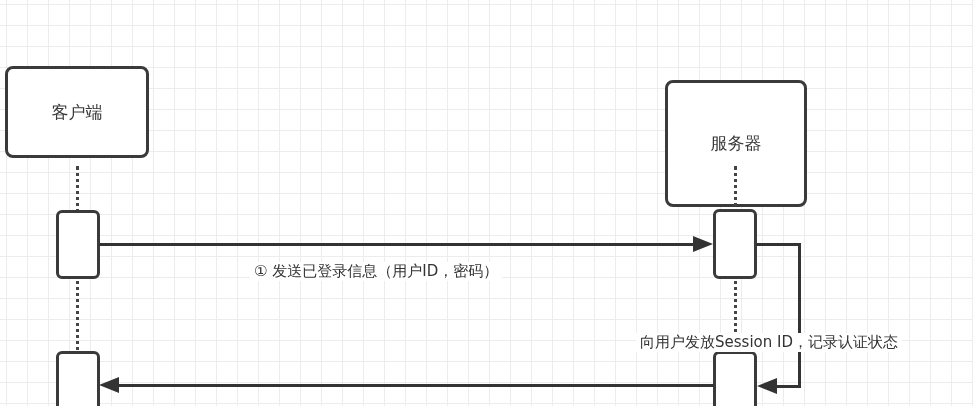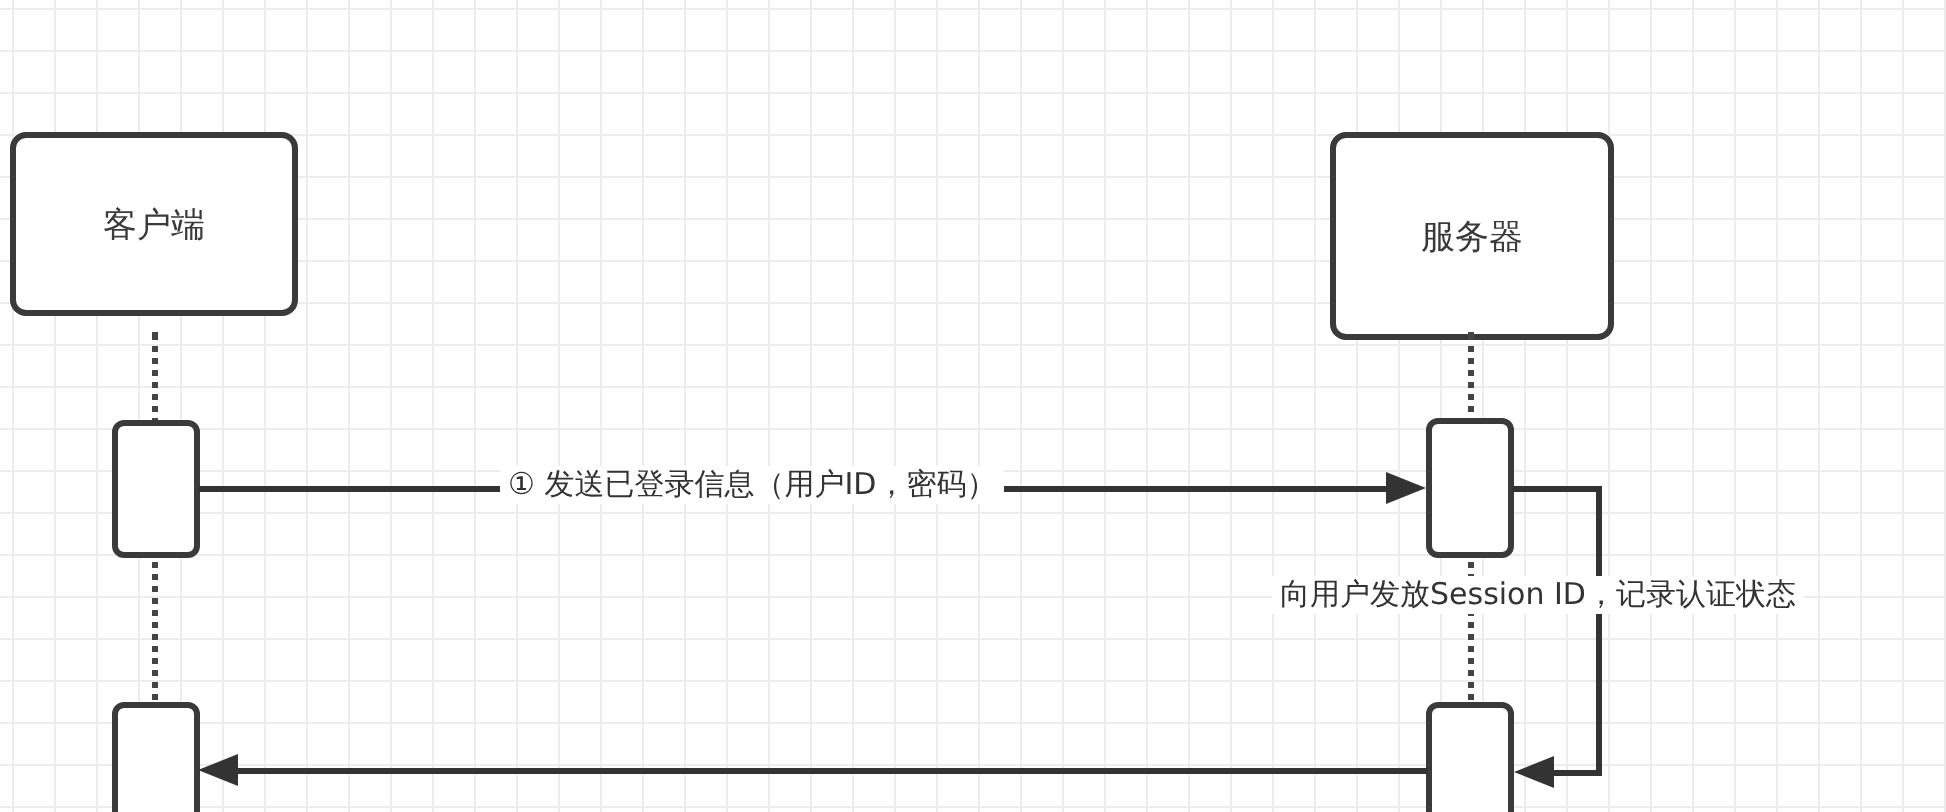--- a/index.html
+++ b/index.html
@@ -70,30 +70,31 @@
     }
     .msg-label {
       position: absolute;
       background: #ffffff;
       font-size: 15px;
       color: #333333;
       white-space: nowrap;
       line-height: 19px;
       padding: 0 4px;
       text-align: center;
+      margin-top: 29px;
     }
   </style>
 </head>
 <body>
 
 <div class="participant" style="left:5px; top:66px; width:144px; height:92px;justify-content:center;">
   <span>客户端</span>
 </div>
 
-<div class="participant" style="left:665px; top:66px; width:142px; height:104px;">
+<div class="participant" style="left:665px; top:80px; width:142px; height:127px;">
   <span>服务器</span>
 </div>
 
 <div class="lifeline" style="left:76px; top:166px; height:240px;"></div>
 <div class="lifeline" style="left:734px; top:166px; height:240px;"></div>
 
 <div class="activation" style="left:56px; top:210px; width:44px; height:69px;"></div>
 <div class="activation" style="left:713px; top:209px; width:44px; height:70px;"></div>
 <div class="activation" style="left:56px; top:351px; width:44px; height:70px;"></div>
 <div class="activation" style="left:713px; top:351px; width:44px; height:70px;"></div>
@@ -101,20 +102,20 @@
 <div class="hline" style="left:99px; top:243px; width:596px;"></div>
 <div class="arrowhead-right" style="left:693px; top:236px;"></div>
 <div class="msg-label" style="left:250px; top:233px;">
   <span>① 发送已登录信息（用户ID，密码）</span>
 </div>
 
 <div class="hline" style="left:756px; top:243px; width:45px;"></div>
 <div class="vline" style="left:798px; top:243px; height:145px;"></div>
 <div class="hline" style="left:776px; top:385px; width:25px;"></div>
 <div class="arrowhead-left" style="left:757px; top:378px;"></div>
-<div class="msg-label" style="left:636px; top:288px;">
+<div class="msg-label" style="left:636px; top:304px;">
   <span>向用户发放Session ID，记录认证状态</span>
 </div>
 
 <div class="hline" style="left:118px; top:384px; width:596px;"></div>
 <div class="arrowhead-left" style="left:99px; top:377px;"></div>
 <div class="msg-label" style="left:250px; top:366px;">
 </div>
 
 </body></html>

